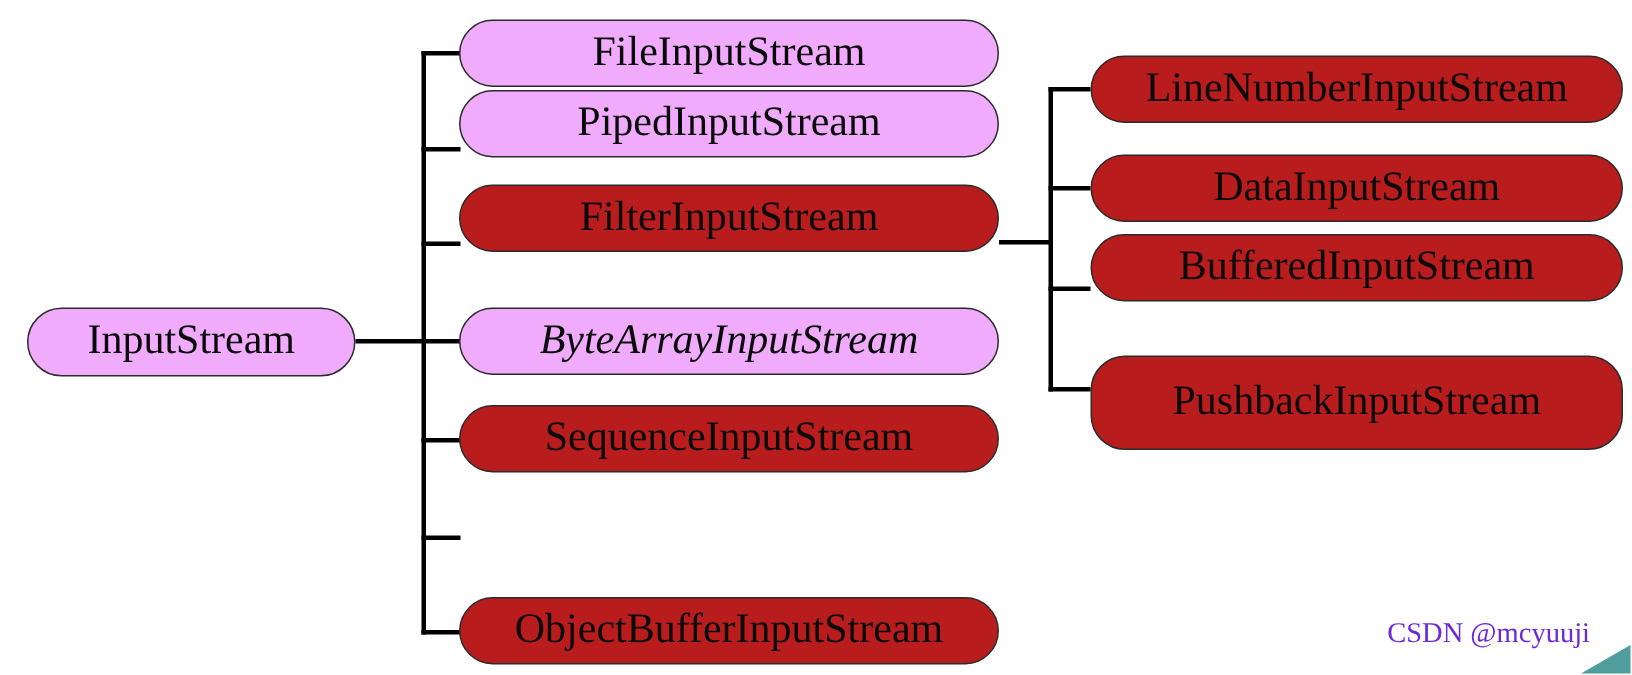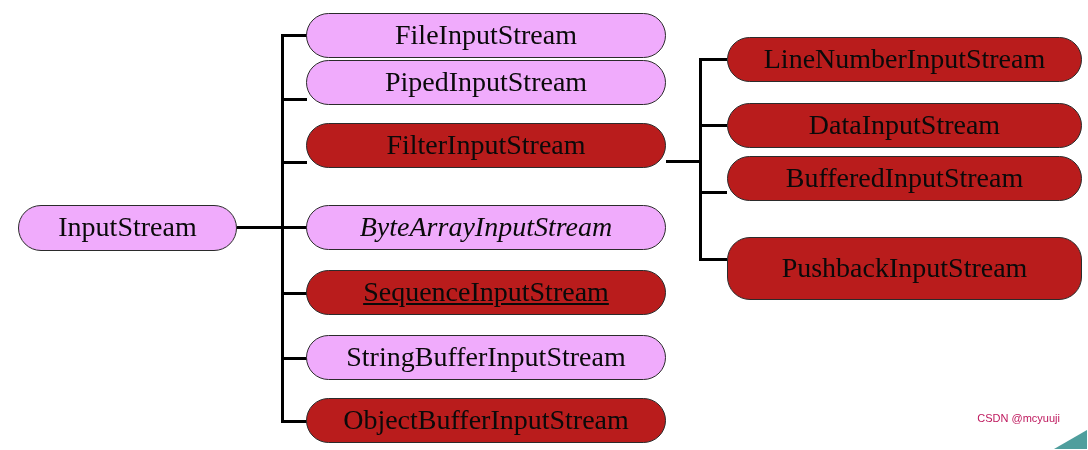--- a/index.html
+++ b/index.html
@@ -23,23 +23,23 @@
     line-height:1;
     padding-bottom:2px;
   }
   .node.filled{background:#f0abfc;}
   .hline,.vline{position:absolute;background:#000000;}
   .hline{height:3px;}
   .vline{width:3px;}
   .watermark{
     position:absolute;
     top:412px;right:28px;
-    font-family:Liberation Sans, sans-serif;
-    font-size:11px;
-    color:#be185d;
+    font-family:Liberation Serif, serif;
+    font-size:19px;
+    color:#6d28d9;
   }
   .corner-triangle{
     position:absolute;
     right:1px;bottom:1px;
     width:0;height:0;
     border-left:33px solid transparent;
     border-bottom:19px solid #4f9e9d;
   }
 </style>
 </head>
@@ -62,22 +62,21 @@
   <div class="hline" style="left:699px;top:124px;width:28px;"></div>
   <div class="hline" style="left:699px;top:191px;width:28px;"></div>
   <div class="hline" style="left:699px;top:258px;width:28px;"></div>
 
   <div class="node filled" style="left:18px;top:205px;width:219px;height:46px;">InputStream</div>
 
   <div class="node filled" style="left:306px;top:13px;width:360px;height:45px;">FileInputStream</div>
   <div class="node filled" style="left:306px;top:60px;width:360px;height:45px;">PipedInputStream</div>
   <div class="node" style="left:306px;top:123px;width:360px;height:45px;">FilterInputStream</div>
   <div class="node filled" style="left:306px;top:205px;width:360px;height:45px;font-style:italic;">ByteArrayInputStream</div>
-  <div class="node" style="left:306px;top:270px;width:360px;height:45px;text-decoration:underline;">SequenceInputStream</div>
-  <div class="node filled" style="left:306px;top:335px;width:360px;height:45px;">StringBufferInputStream</div>
+  <div class="node" style="left:306px;top:270px;width:360px;height:45px;">SequenceInputStream</div>
   <div class="node" style="left:306px;top:398px;width:360px;height:45px;">ObjectBufferInputStream</div>
 
   <div class="node" style="left:727px;top:37px;width:355px;height:45px;">LineNumberInputStream</div>
   <div class="node" style="left:727px;top:103px;width:355px;height:45px;">DataInputStream</div>
   <div class="node" style="left:727px;top:156px;width:355px;height:45px;">BufferedInputStream</div>
   <div class="node" style="left:727px;top:237px;width:355px;height:63px;">PushbackInputStream</div>
 
   <div class="watermark">CSDN @mcyuuji</div>
   <div class="corner-triangle"></div>
 

